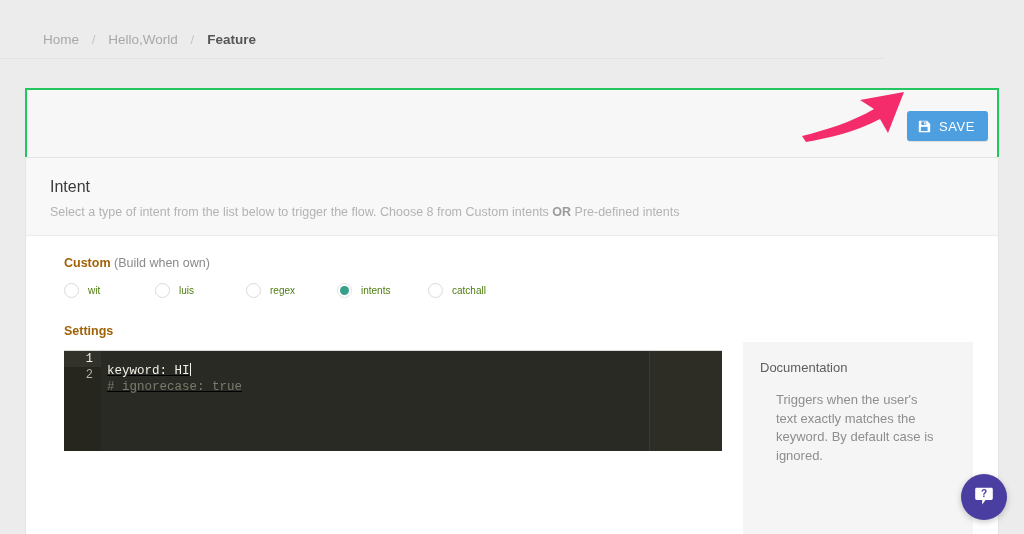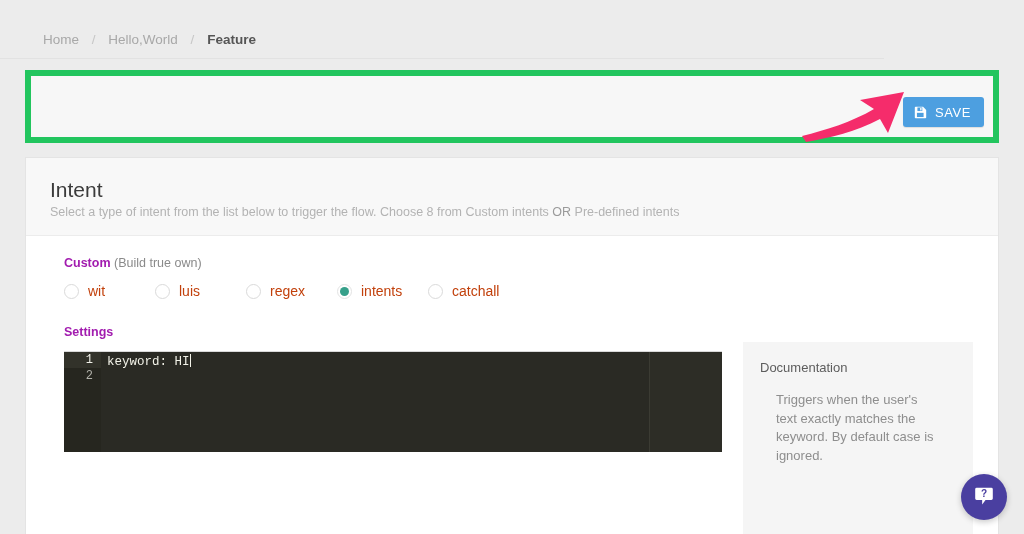--- a/index.html
+++ b/index.html
@@ -49,25 +49,25 @@
   }
   .breadcrumb .sep {
     color: #c6c6c6;
     padding: 0 9px;
   }
 
   
   .toolbar-card {
     position: absolute;
     left: 25px;
-    top: 70px;
+    top: 88px;
     width: 974px;
     height: 73px;
     background: #f7f7f7;
-    border: 6px solid #22c55e;
+    border: 2px solid #22c55e;
     box-sizing: border-box;
   }
   .save-button {
     position: absolute;
     right: 9px;
     top: 21px;
     height: 30px;
     padding: 0 13px 0 11px;
     background: #4d9fe0;
     border: none;
@@ -116,54 +116,54 @@
     position: relative;
     height: 78px;
     background: #f8f8f8;
     border-bottom: 1px solid #ececec;
     box-sizing: border-box;
   }
   .intent-title {
     position: absolute;
     left: 24px;
     top: 20px;
-    font-size: 21px;
+    font-size: 16px;
     color: #3b3b3b;
     font-weight: normal;
     margin: 0;
   }
   .intent-subtitle {
     position: absolute;
     left: 24px;
     top: 47px;
     font-size: 12.5px;
     color: #b3b3b3;
     white-space: nowrap;
   }
-  .intent-subtitle b { color: #9a9a9a; font-weight: normal; }
+  .intent-subtitle b { color: #9a9a9a; font-weight: bold; }
 
   .intent-body {
     position: relative;
     background: #ffffff;
     height: 321px;
   }
 
   
   .form-col {
     position: absolute;
     left: 38px;
     top: 20px;
     width: 660px;
   }
   .group-label {
     font-size: 12.5px;
     color: #8a8a8a;
     margin-bottom: 13px;
   }
-  .group-label b { color: #a21caf; font-weight: bold; }
+  .group-label b { color: #a16207; font-weight: bold; }
 
   .radio-row {
     display: flex;
     align-items: center;
     gap: 0;
   }
   .radio-item {
     display: flex;
     align-items: center;
     width: 91px;
@@ -185,22 +185,22 @@
   }
   .radio-item.selected .radio-circle::after {
     content: "";
     position: absolute;
     left: 2px; top: 2px;
     width: 9px; height: 9px;
     border-radius: 50%;
     background: #36a08a;
   }
   .radio-text {
-    font-size: 14px;
-    color: #c2410c;
+    font-size: 10px;
+    color: #4d7c0f;
   }
 
   .predef-block { margin-top: 27px; }
   .select-wrap {
     position: relative;
     width: 324px;
     margin-top: 4px;
     border-bottom: 1px solid #e0e0e0;
     height: 27px;
   }
@@ -245,23 +245,24 @@
     line-height: 16px;
     font-size: 12px;
   }
   .gutter-num.active {
     background: #32322a;
     color: #f0f0e8;
   }
   .editor-code {
     position: absolute;
     left: 37px;
-    top: 2px;
+    top: 12px;
     right: 0;
     height: 100%;
+    text-decoration: underline;
   }
   .code-line {
     line-height: 16px;
     white-space: pre;
     padding-left: 6px;
     color: #f2f2e8;
   }
   .code-line.comment { color: #7a7a6e; }
   .cursor {
     display: inline-block;
@@ -367,21 +368,21 @@
 
     <div class="intent-header">
       <h2 class="intent-title">Intent</h2>
       <div class="intent-subtitle"><span>Select a type of intent from the list below to trigger the flow. Choose 8 from Custom intents </span><b>OR</b><span> Pre-defined intents</span></div>
     </div>
 
     <div class="intent-body">
 
       <div class="form-col">
 
-        <div class="group-label"><b>Custom</b><span> (Build true own)</span></div>
+        <div class="group-label"><b>Custom</b><span> (Build when own)</span></div>
 
         <div class="radio-row">
           <div class="radio-item">
             <span class="radio-circle"></span>
             <span class="radio-text">wit</span>
           </div>
           <div class="radio-item">
             <span class="radio-circle"></span>
             <span class="radio-text">luis</span>
           </div>
@@ -404,20 +405,21 @@
           <div class="group-label" style="margin-bottom:12px;"><b>Settings</b></div>
           <div class="editor">
             <div class="editor-right"></div>
             <div class="margin-guide"></div>
             <div class="editor-gutter">
               <div class="gutter-num active">1</div>
               <div class="gutter-num">2</div>
             </div>
             <div class="editor-code">
               <div class="code-line"><span>keyword: HI</span><span class="cursor"></span></div>
+              <div class="code-line comment"># ignorecase: true</div>
             </div>
           </div>
         </div>
 
       </div>
 
       <div class="doc-panel">
         <h3 class="doc-title">Documentation</h3>
         <p class="doc-text">Triggers when the user's text exactly matches the keyword. By default case is ignored.</p>
       </div>

